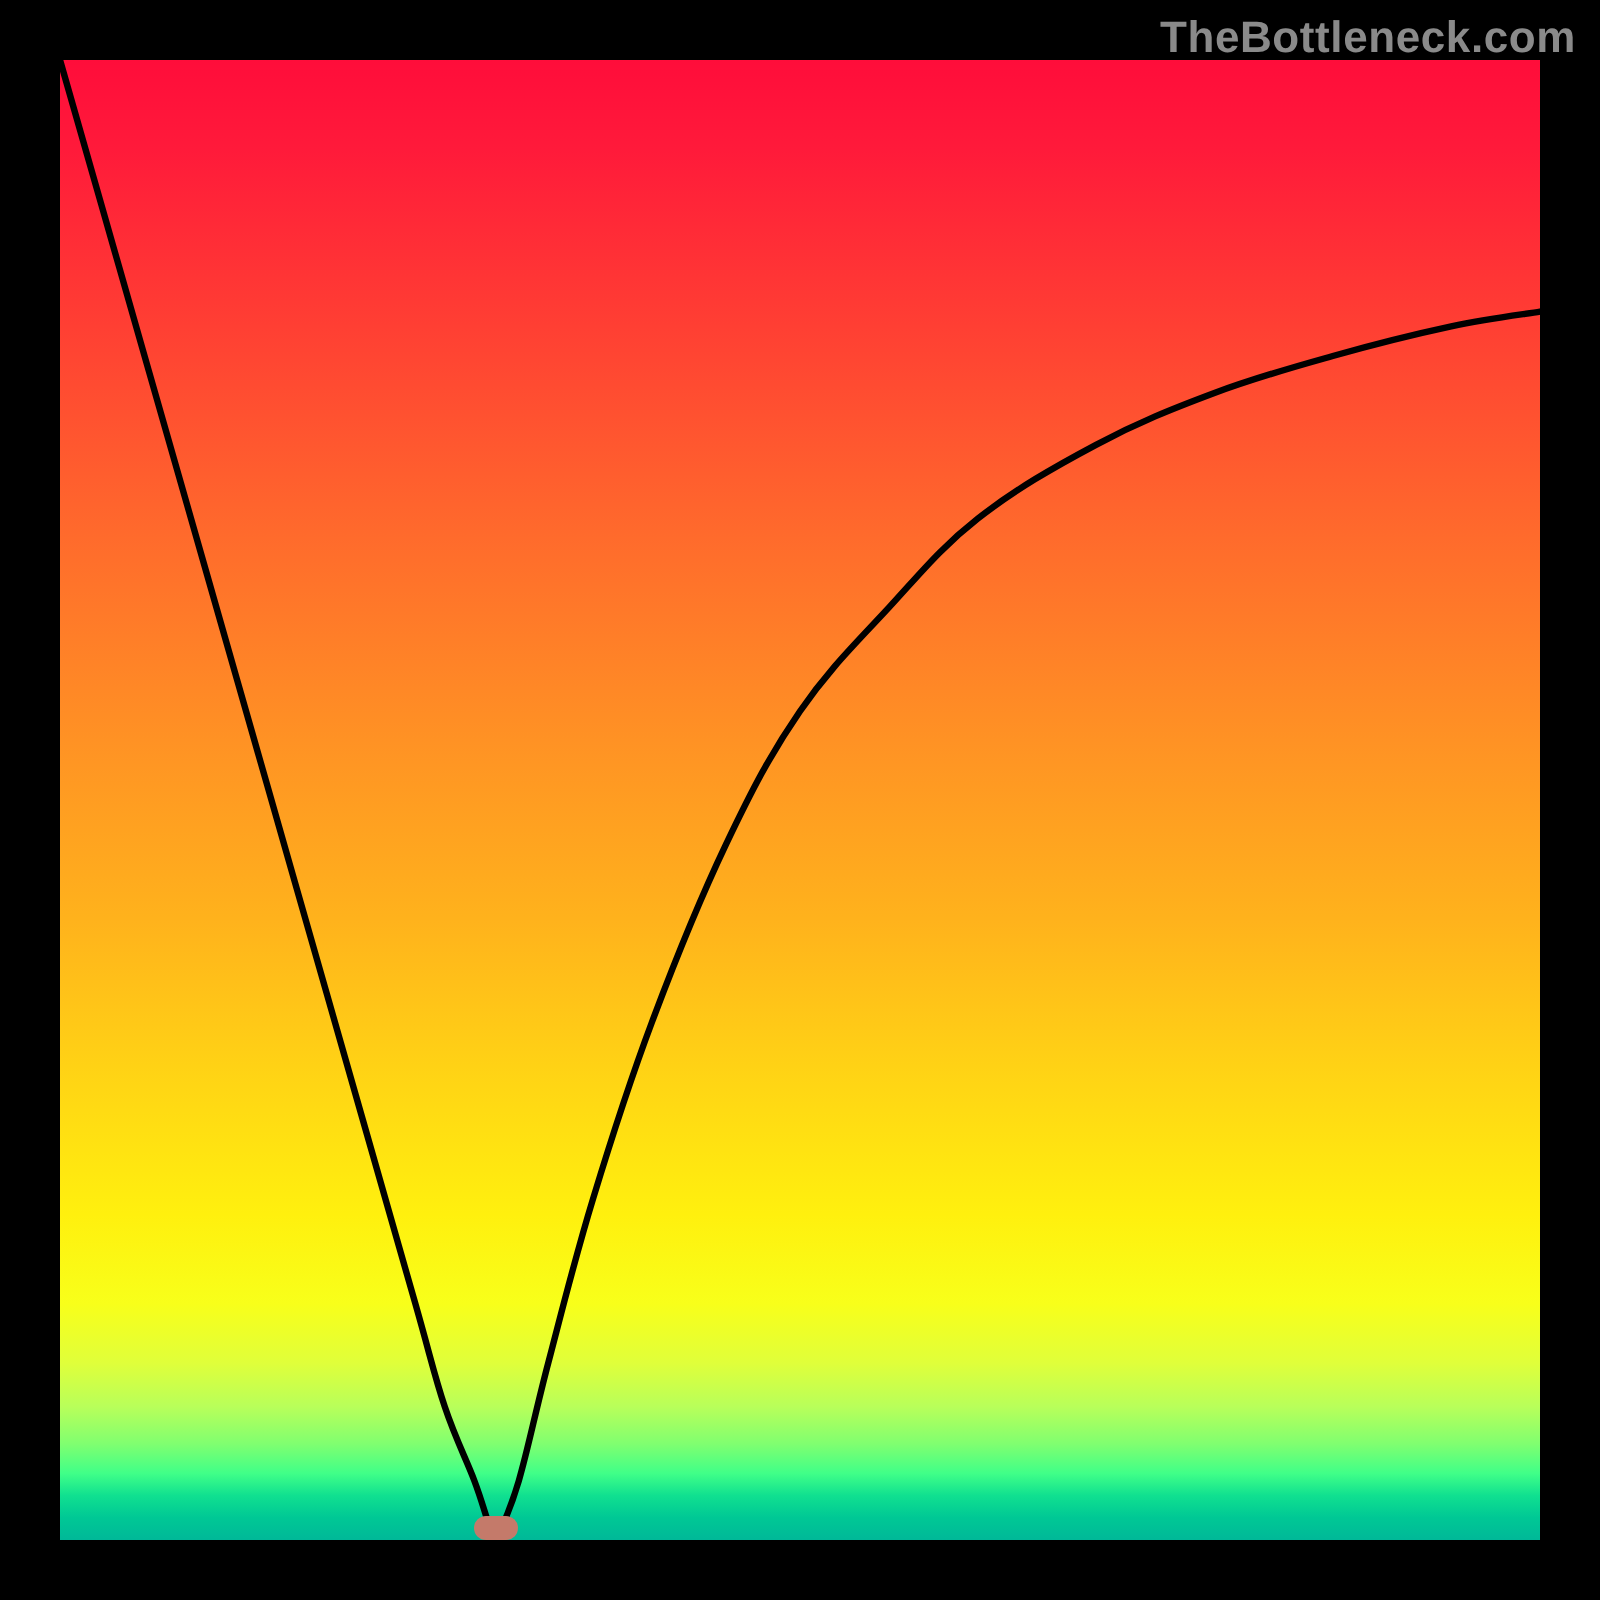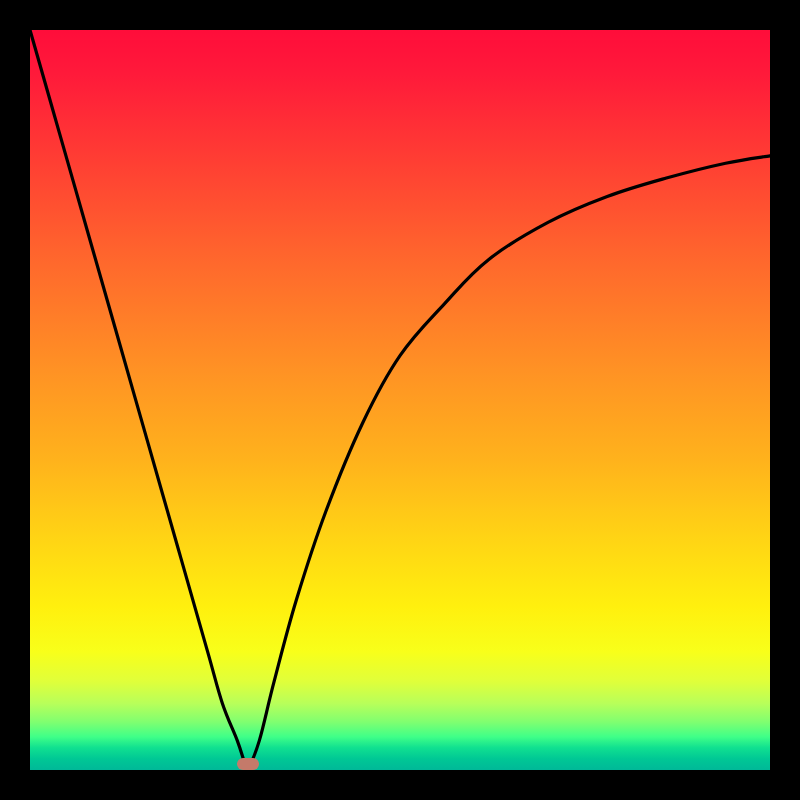--- a/index.html
+++ b/index.html
@@ -65,20 +65,21 @@
     height: 12px;
     border-radius: 6px;
     background: #c47a6a;
     transform: translate(-50%, -50%);
   }
 </style>
 </head>
 <body>
 
 <div class="frame">
+  <div class="watermark">TheBottleneck.com</div>
 
   <div class="plot">
     <svg class="curve" viewBox="0 0 740 740">
       <path fill="none" stroke="#000" stroke-width="3.2" stroke-linecap="round" d="M 0.00 0.00 C 5.33 18.65, 18.94 66.30, 29.60 103.60 C 40.26 140.90, 48.54 169.90, 59.20 207.20 C 69.86 244.50, 78.14 273.50, 88.80 310.80 C 99.46 348.10, 107.74 377.10, 118.40 414.40 C 129.06 451.70, 137.34 480.70, 148.00 518.00 C 158.66 555.30, 169.61 593.63, 177.60 621.60 C 185.59 649.57, 187.07 657.42, 192.40 673.40 C 197.73 689.38, 203.20 699.74, 207.20 710.40 C 211.20 721.06, 212.60 727.27, 214.60 732.60 C 216.60 737.93, 217.63 738.67, 218.30 740.00" id="path-left"></path>
       <path fill="none" stroke="#000" stroke-width="3.2" stroke-linecap="round" d="M 218.30 740.00 C 220.30 734.67, 224.74 726.38, 229.40 710.40 C 234.06 694.42, 237.54 676.51, 244.20 651.20 C 250.86 625.89, 257.08 600.44, 266.40 569.80 C 275.72 539.16, 284.01 512.97, 296.00 481.00 C 307.99 449.03, 319.68 420.17, 333.00 392.20 C 346.32 364.23, 355.35 346.91, 370.00 325.60 C 384.65 304.29, 398.42 291.12, 414.40 273.80 C 430.38 256.48, 440.15 244.05, 458.80 229.40 C 477.45 214.75, 496.69 203.72, 518.00 192.40 C 539.31 181.08, 555.89 174.49, 577.20 166.50 C 598.51 158.51, 615.09 153.99, 636.40 148.00 C 657.71 142.01, 676.95 137.20, 695.60 133.20 C 714.25 129.20, 732.01 127.13, 740.00 125.80" id="path-right"></path>
     </svg>
     <div class="marker" id="min-marker" style="left: 218.3px; top: 734.08px; background: rgb(196, 122, 106);"></div>
   </div>
 </div>
 

